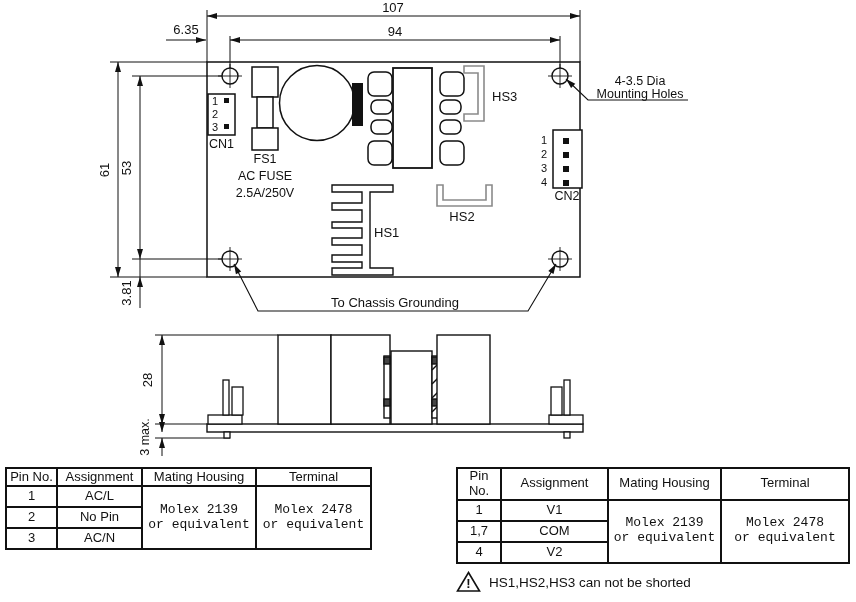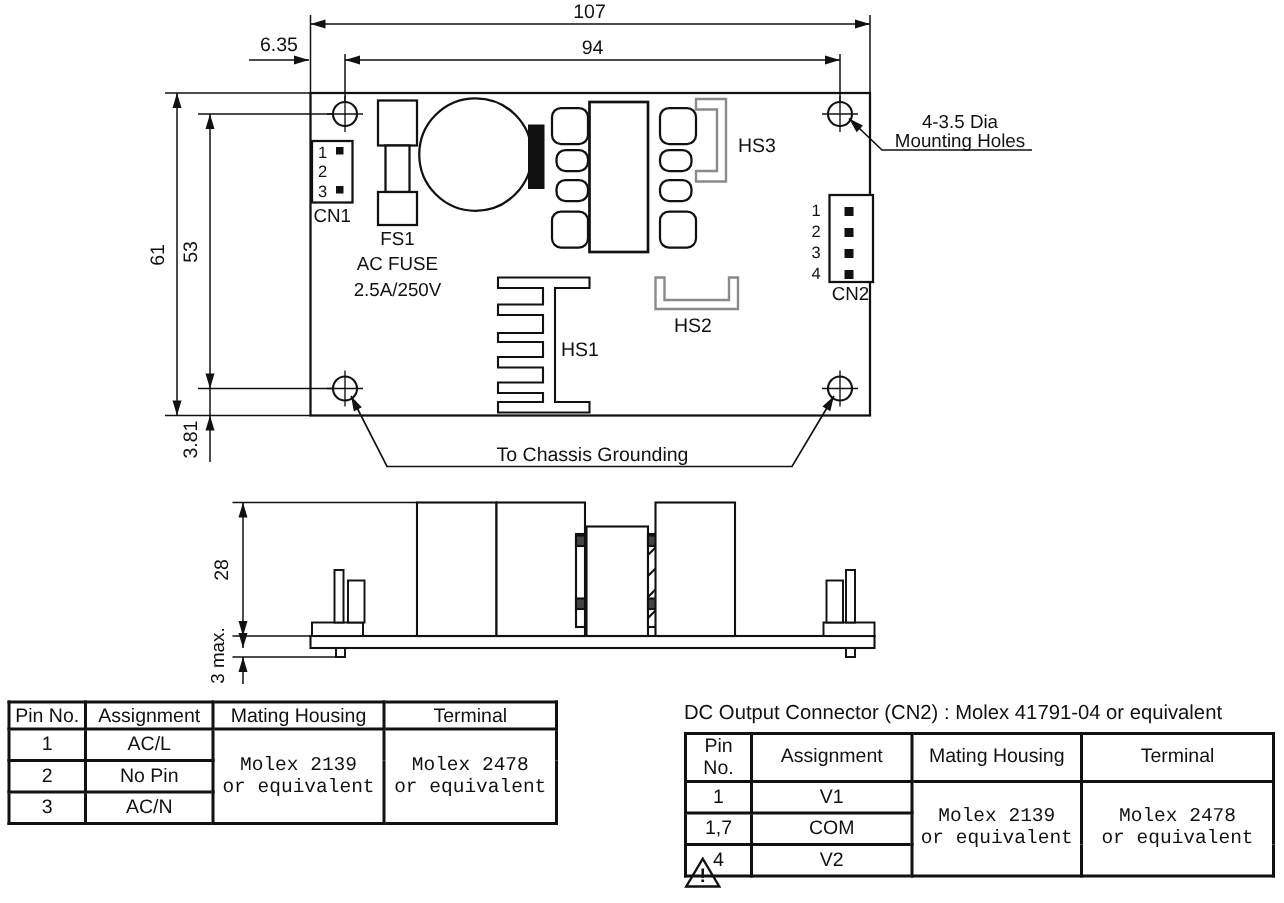--- a/index.html
+++ b/index.html
@@ -256,21 +256,20 @@
     </tr>
     <tr class="drow">
       <td>3</td>
       <td>AC/N</td>
     </tr>
   </tbody>
     </table>
 </div>
 
 <div class="tbl-wrap" style="left:456px;top:467px;">
-  <div class="tbl-title">DC Output Connector (CN2) : Molex 41791-04 or equivalent</div>
   <table>
     <tbody>
         <tr class="hrow">
       <th style="width:42px">Pin No.</th>
       <th style="width:105px">Assignment</th>
       <th style="width:111px">Mating Housing</th>
       <th style="width:126px">Terminal</th>
     </tr>
     <tr class="drow">
       <td>1</td>
@@ -294,13 +293,14 @@
     </tr>
   </tbody>
     </table>
 </div>
 
 <div id="warning-note">
   <svg width="25" height="22" viewBox="0 0 25 22">
     <path d="M12.5,1.5 L23.5,20 H1.5 Z" fill="none" stroke="#111" stroke-width="1.6"></path>
     <text x="12.5" y="17" font-size="13" font-weight="bold" text-anchor="middle" fill="#111">!</text>
   </svg>
+  <span class="wtext">HS1,HS2,HS3 can not be shorted</span>
 </div>
 
 </body></html>

